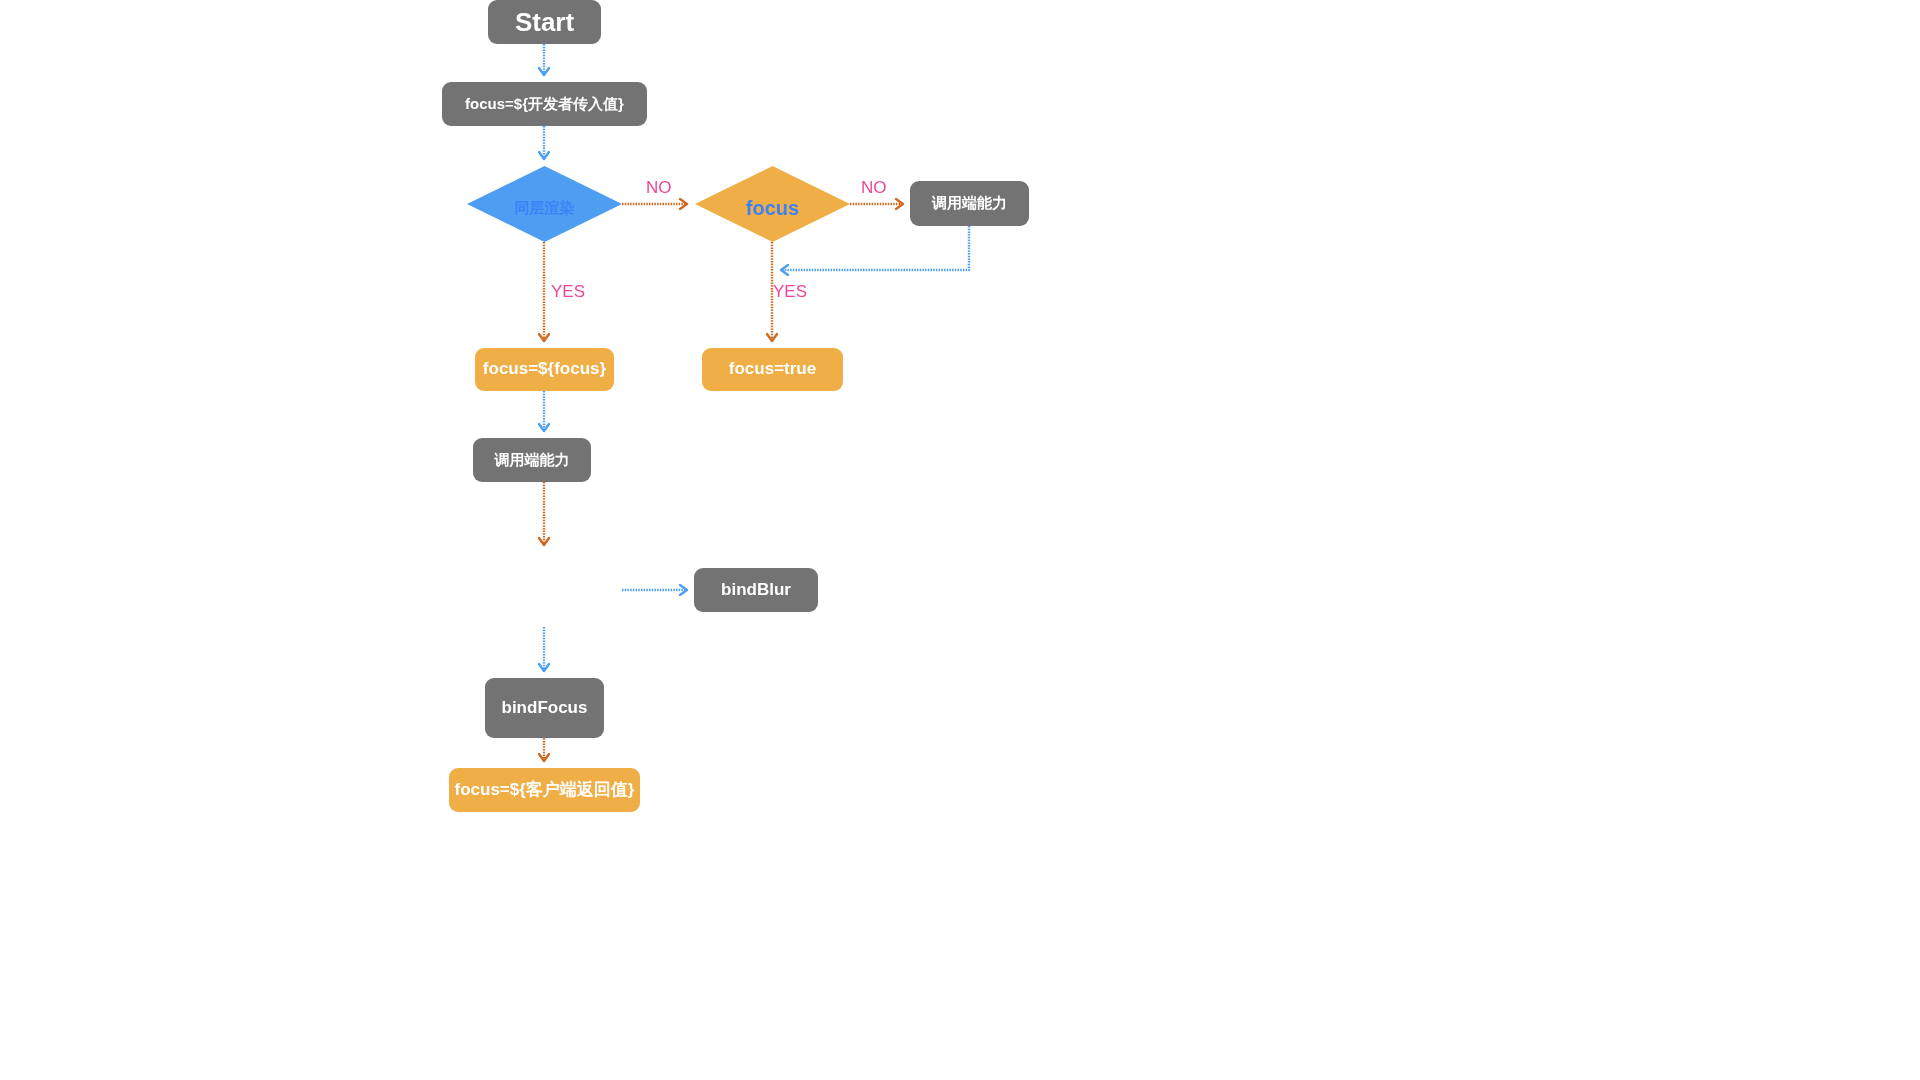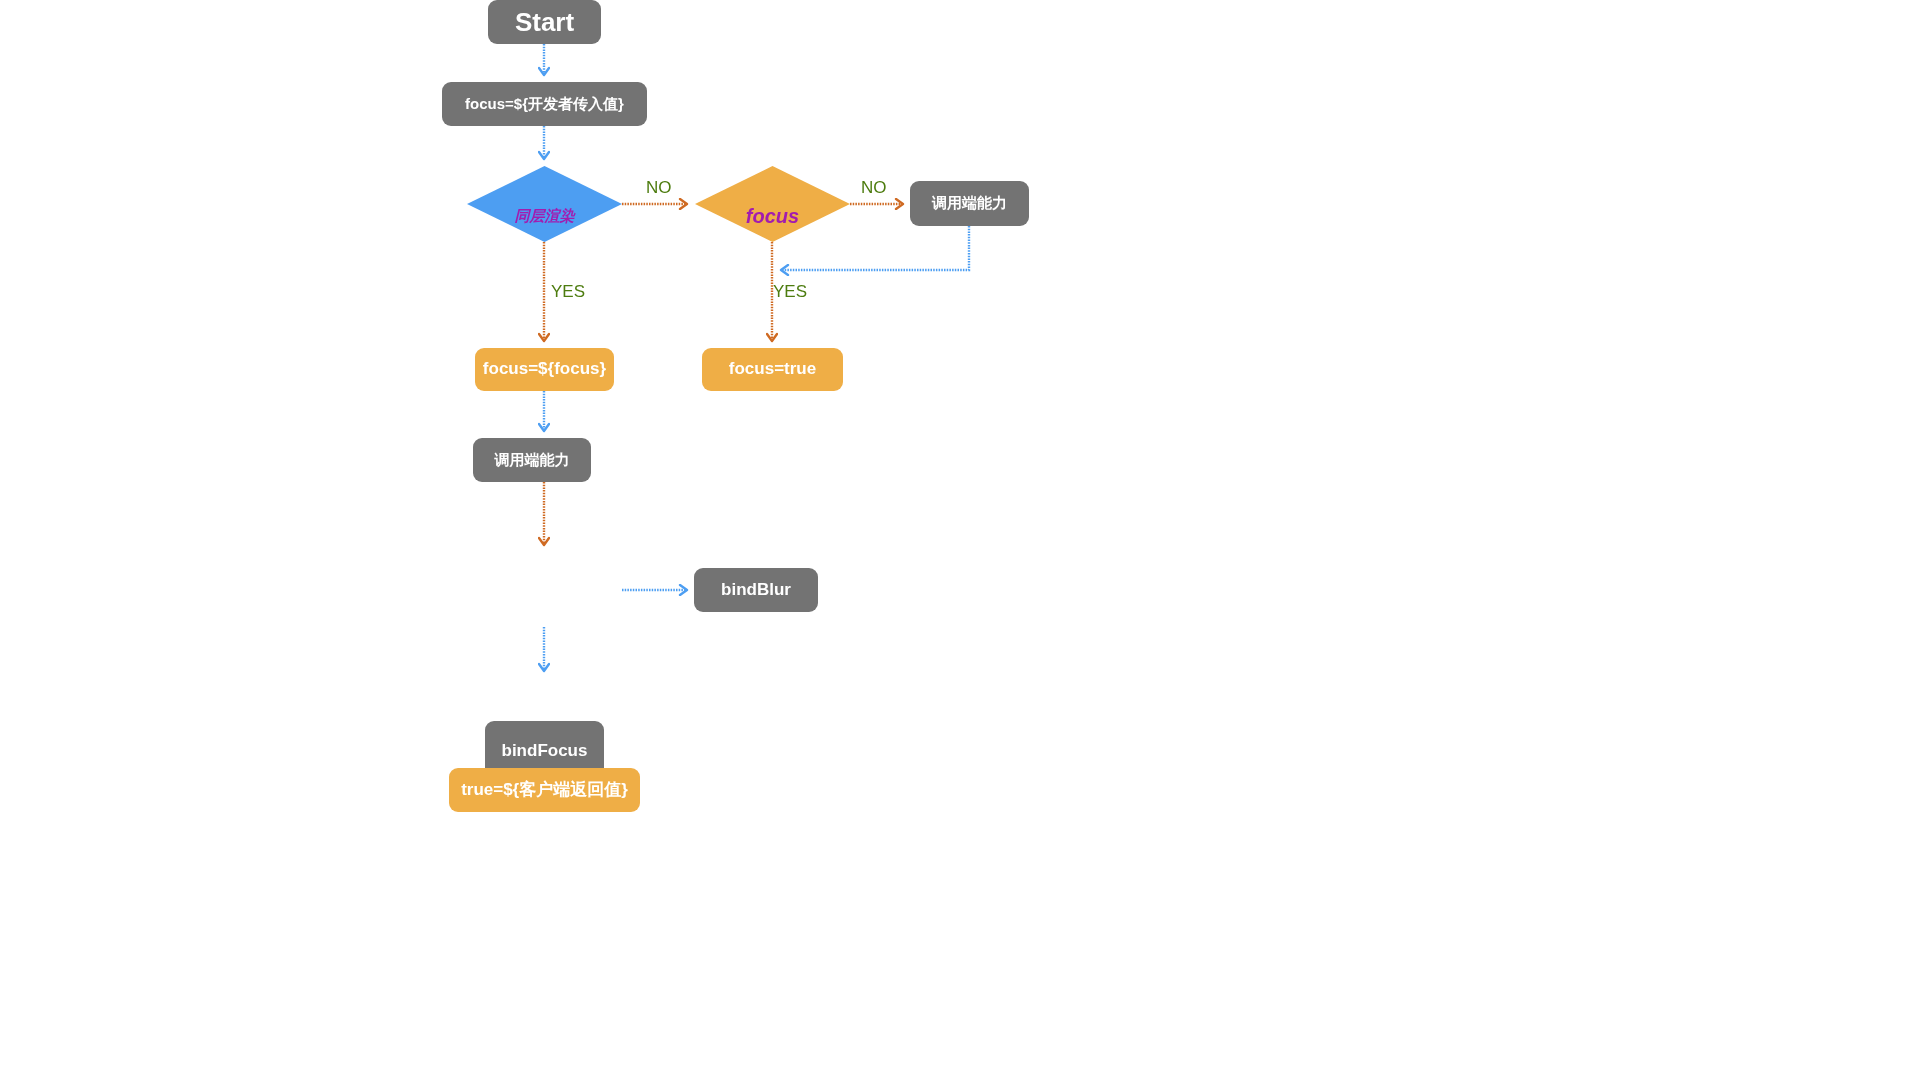--- a/index.html
+++ b/index.html
@@ -53,36 +53,35 @@
     position: absolute;
   }
   .diamond-wrap svg {
     position: absolute;
     left: 0;
     top: 0;
   }
   .diamond-label {
     position: absolute;
     left: 0;
-    top: 12px;
+    top: 4px;
     width: 100%;
     height: 100%;
     display: flex;
     align-items: center;
     justify-content: center;
-    color: #a21caf;
+    color: #3b82f6;
     font-weight: bold;
     white-space: nowrap;
     user-select: none;
-    font-style: italic;
   }
 
   .edge-label {
     position: absolute;
-    color: #4d7c0f;
+    color: #ec4899;
     font-weight: normal;
     white-space: nowrap;
     user-select: none;
   }
 </style>
 </head>
 <body>
 
 <div id="canvas">
 
@@ -157,26 +156,26 @@
 
   <div class="node box blue" style="left:473px; top:438px; width:118px; height:44px; font-size:15px;">
     <span>调用端能力</span>
   </div>
 
 
   <div class="node box blue" style="left:694px; top:568px; width:124px; height:44px; font-size:17px;">
     <span>bindBlur</span>
   </div>
 
-  <div class="node box blue" style="left:485px; top:678px; width:119px; height:60px; font-size:17px;margin-top:43px;">
+  <div class="node box blue" style="left:485px; top:678px; width:119px; height:60px; font-size:17px;">
     <span>bindFocus</span>
   </div>
 
   <div class="node box orange" style="left:449px; top:768px; width:191px; height:44px; font-size:17px;">
-    <span>true=${客户端返回值}</span>
+    <span>focus=${客户端返回值}</span>
   </div>
 
   <div class="edge-label" style="left:646px; top:178px; font-size:17px;">NO</div>
 
   <div class="edge-label" style="left:861px; top:178px; font-size:17px;">NO</div>
 
   <div class="edge-label" style="left:551px; top:282px; font-size:17px;">YES</div>
 
   <div class="edge-label" style="left:773px; top:282px; font-size:17px;">YES</div>
 

